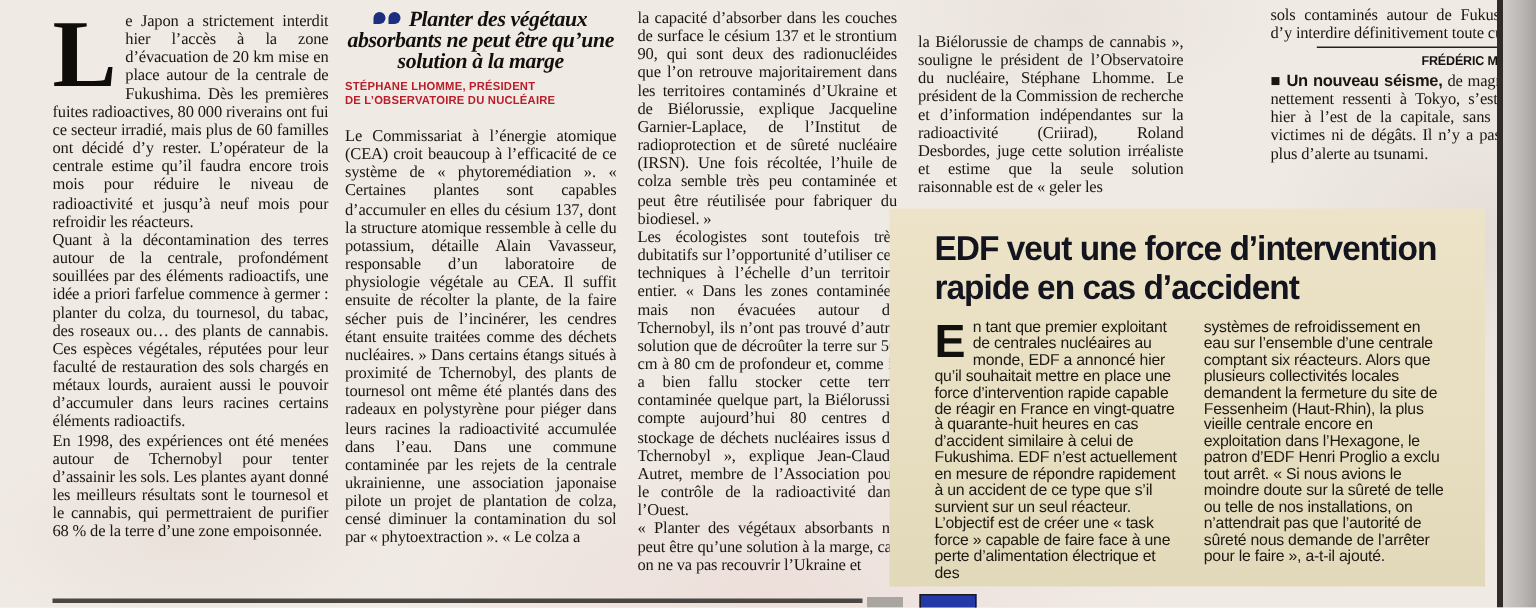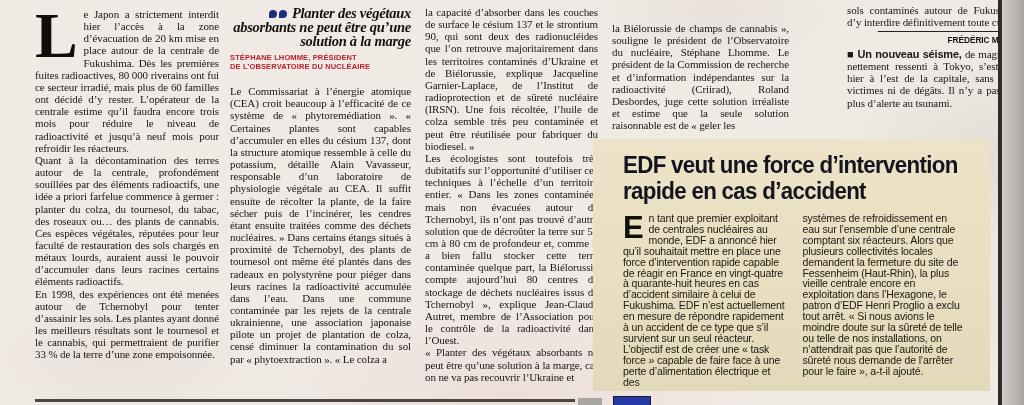--- a/index.html
+++ b/index.html
@@ -14,21 +14,21 @@
       radial-gradient(ellipse 260px 200px at 97% 40%, rgba(205,196,188,.35), transparent 60%);
   }
   
   .ncol{position:absolute;color:#191713;font-size:11px;line-height:12.15px;
         text-align:justify;letter-spacing:-0.12px;overflow:hidden;}
   .ncol p{margin:0;}
   .dropcap-L{float:left;font-weight:bold;font-size:64px;line-height:52px;
         padding:2px 6px 2px 0;color:#0e0d0b;font-family:"Liberation Serif",serif;}
   
   .pq-head{font-weight:bold;font-style:italic;font-size:14.5px;line-height:14px;
-        letter-spacing:-0.25px;color:#12100d;text-align:right;}
+        letter-spacing:-0.25px;color:#12100d;text-align:center;}
   .qdots{display:inline-block;vertical-align:middle;margin:-3px 3px 0 0;white-space:nowrap;}
   .qdot{display:inline-block;width:8px;height:8px;border-radius:50% 50% 50% 0;
         background:#1b2f7e;margin-right:2px;}
   .pq-byline{margin:5px 0 14px 0;font-family:"Liberation Sans",sans-serif;
         font-weight:bold;font-size:7.8px;line-height:9px;letter-spacing:.15px;
         color:#b91d2a;transform:scaleX(.96);transform-origin:left;text-align:left;}
   
   .author-row{margin:3px 0 2px auto;width:162px;border-top:1.5px solid #24211e;
         text-align:right;font-family:"Liberation Sans",sans-serif;font-weight:bold;
         font-size:8.6px;letter-spacing:-0.1px;padding-top:1.5px;color:#14120f;
@@ -55,21 +55,21 @@
         background:linear-gradient(90deg,#cfcbc8 0%,#bab6b3 60%,#a5a19e 100%);}
 </style>
 </head>
 <body>
 
 <div class="scan">
 
   <div class="ncol" style="left:35px;top:8px;width:184px;height:392px;">
     <p><span class="dropcap-L">L</span><span>e Japon a strictement interdit hier l’accès à la zone d’évacuation de 20 km mise en place autour de la centrale de Fukushima. Dès les premières fuites radioactives, 80 000 riverains ont fui ce secteur irradié, mais plus de 60 familles ont décidé d’y rester. L’opérateur de la centrale estime qu’il faudra encore trois mois pour réduire le niveau de radioactivité et jusqu’à neuf mois pour refroidir les réacteurs.</span></p>
     <p>Quant à la décontamination des terres autour de la centrale, profondément souillées par des éléments radioactifs, une idée a priori farfelue commence à germer : planter du colza, du tournesol, du tabac, des roseaux ou… des plants de cannabis. Ces espèces végétales, réputées pour leur faculté de restauration des sols chargés en métaux lourds, auraient aussi le pouvoir d’accumuler dans leurs racines certains éléments radioactifs.</p>
-    <p>En 1998, des expériences ont été menées autour de Tchernobyl pour tenter d’assainir les sols. Les plantes ayant donné les meilleurs résultats sont le tournesol et le cannabis, qui permettraient de purifier 33 % de la terre d’une zone empoisonnée.</p>
+    <p>En 1998, des expériences ont été menées autour de Tchernobyl pour tenter d’assainir les sols. Les plantes ayant donné les meilleurs résultats sont le tournesol et le cannabis, qui permettraient de purifier 68 % de la terre d’une zone empoisonnée.</p>
   </div>
 
   <div class="ncol" style="left:230px;top:6px;width:181px;height:394px;">
     <div class="pq-head">
       <span class="qdots"><span class="qdot"></span><span class="qdot"></span></span><span>Planter des végétaux absorbants ne peut être qu’une solution à la marge</span>
     </div>
     <div class="pq-byline">
       <div>STÉPHANE LHOMME, PRÉSIDENT</div>
       <div>DE L’OBSERVATOIRE DU NUCLÉAIRE</div>
     </div>

